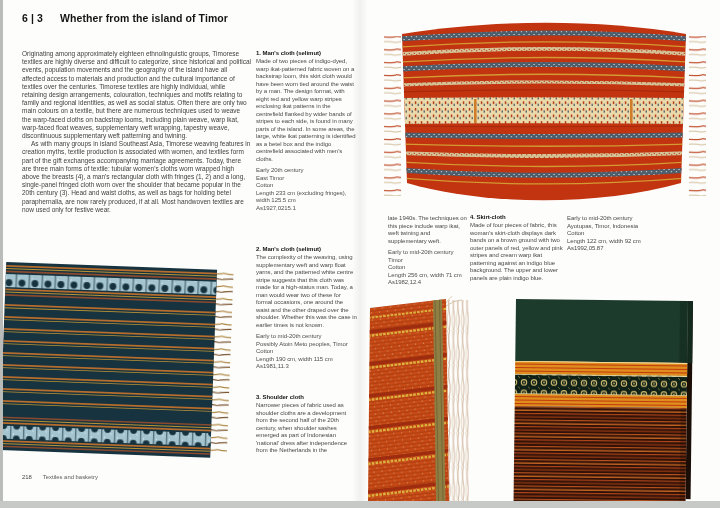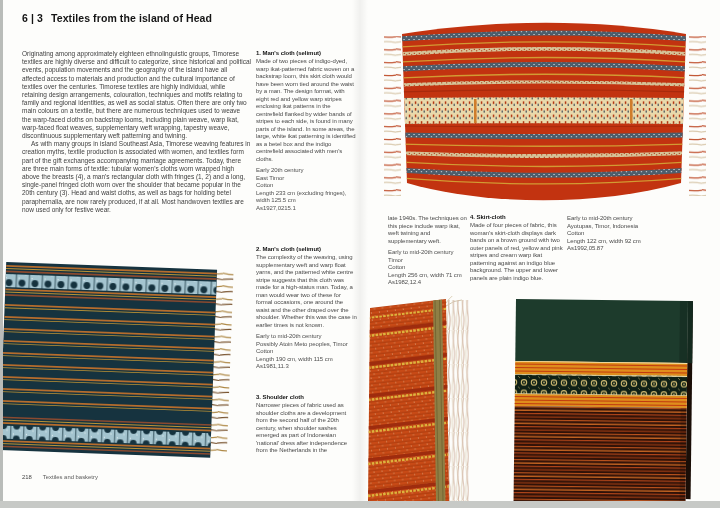--- a/index.html
+++ b/index.html
@@ -5,21 +5,21 @@
   html,body{margin:0;padding:0;background:#ffffff;}
   .sheet{position:relative;width:720px;height:508px;overflow:hidden;background:#fdfdfb;
          font-family:"Liberation Sans","DejaVu Sans",sans-serif;color:#3c3c3c;}
   .gutter{position:absolute;left:352px;top:0;width:16px;height:508px;
           background:linear-gradient(90deg,rgba(0,0,0,0) 0%,rgba(0,0,0,0.05) 50%,rgba(0,0,0,0) 100%);}
   .edge-left{position:absolute;left:0;top:0;width:3px;height:508px;background:#b9bcb9;z-index:30;}
   .edge-bottom{position:absolute;left:0;top:501px;width:720px;height:7px;background:#c7c9c6;z-index:30;}
 
   .chapter-head{position:absolute;left:22px;top:12px;font-size:10.5px;font-weight:bold;color:#141414;
                 letter-spacing:0.1px;white-space:nowrap;z-index:10;}
-  .chapter-head .num{margin-right:8px;}
+  .chapter-head .num{margin-right:17px;}
 
   .intro{position:absolute;left:22px;top:50px;width:229px;font-size:6.5px;line-height:8.2px;
          color:#3e3e3e;z-index:10;}
   .intro p{margin:0;}
   .intro p.indent{text-indent:9px;}
 
   .cap{position:absolute;font-size:6px;line-height:7.5px;color:#4a4a4a;letter-spacing:-0.05px;z-index:10;}
   .cap-h{font-weight:bold;color:#141414;margin:0 0 0.5px 0;}
   .cap-b{margin:0;}
   .cap-d{margin-top:4px;color:#4f4f4f;}
@@ -30,21 +30,21 @@
 
   .fig{position:absolute;z-index:5;}
 </style>
 </head>
 <body>
 
 <div class="sheet">
 
   <div class="gutter"></div>
 
-  <div class="chapter-head"><span class="num">6 | 3</span><span>Textiles from the island of Head</span></div>
+  <div class="chapter-head"><span class="num">6 | 3</span><span>Whether from the island of Timor</span></div>
 
   <div class="intro">
     <p>Originating among approximately eighteen ethnolinguistic groups, Timorese textiles are highly diverse and difficult to categorize, since historical and political events, population movements and the geography of the island have all affected access to materials and production and the cultural importance of textiles over the centuries. Timorese textiles are highly individual, while retaining design arrangements, colouration, techniques and motifs relating to family and regional identities, as well as social status. Often there are only two main colours on a textile, but there are numerous techniques used to weave the warp-faced cloths on backstrap looms, including plain weave, warp ikat, warp-faced float weaves, supplementary weft wrapping, tapestry weave, discontinuous supplementary weft patterning and twining.</p>
     <p class="indent">As with many groups in island Southeast Asia, Timorese weaving features in creation myths, textile production is associated with women, and textiles form part of the gift exchanges accompanying marriage agreements. Today, there are three main forms of textile: tubular women's cloths worn wrapped high above the breasts (4), a man's rectangular cloth with fringes (1, 2) and a long, single-panel fringed cloth worn over the shoulder that became popular in the 20th century (3). Head and waist cloths, as well as bags for holding betel paraphernalia, are now rarely produced, if at all. Most handwoven textiles are now used only for festive wear.</p>
   </div>
 
   <svg class="fig" style="left:0;top:250px" width="240" height="224" viewBox="0 0 240 224">
     <defs>
       <pattern id="f1ikat" width="13" height="13" patternUnits="userSpaceOnUse">
         <rect width="13" height="13" fill="#a4c4cf"></rect>

